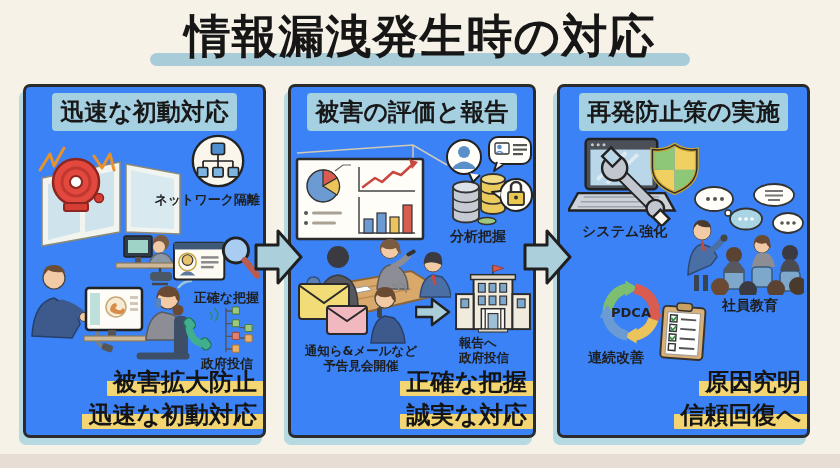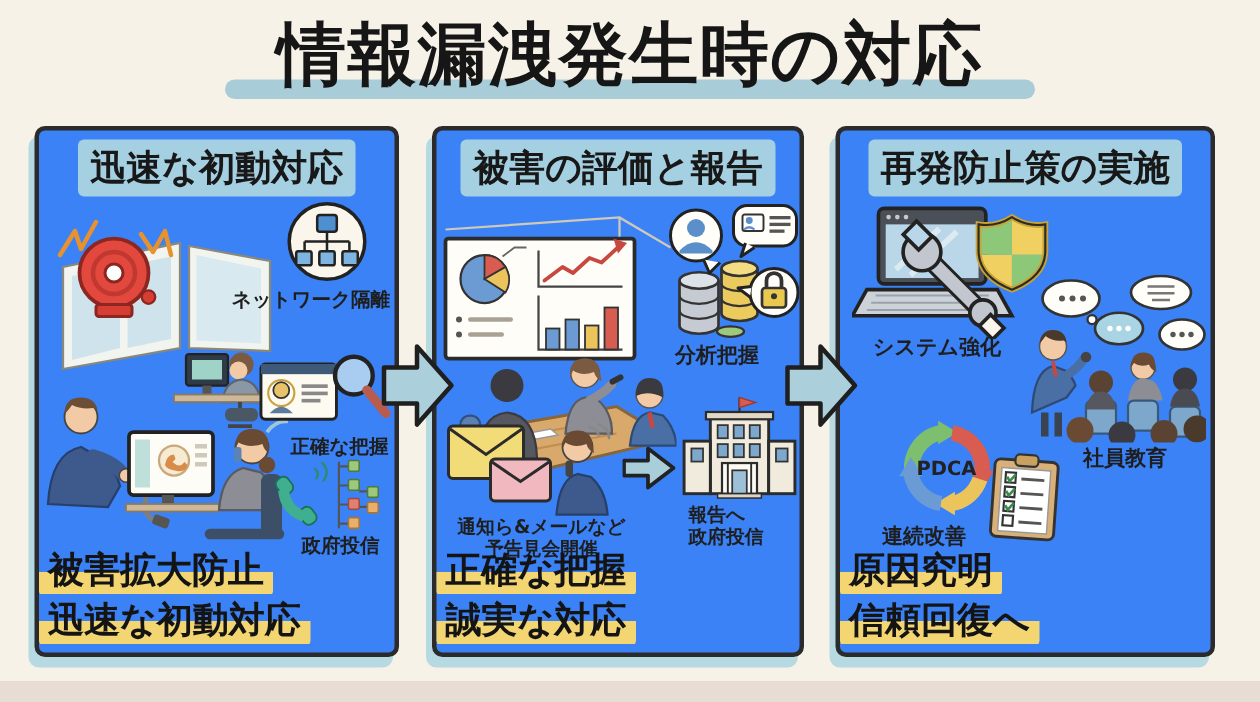--- a/index.html
+++ b/index.html
@@ -15,21 +15,21 @@
   .panel2{left:288px;width:242px;}
   .panel3{left:557px;width:247px;}
   .panel-header{position:absolute;top:6px;left:0;right:0;text-align:center;z-index:5;}
   .hl-blue{display:inline-block;background:#a5d0e2;color:#181818;font-size:24px;font-weight:bold;
          padding:3px 8px;border-radius:4px;}
   .abs{position:absolute;}
   .lbl{position:absolute;font-weight:bold;color:#1e1e1e;font-size:13px;white-space:nowrap;z-index:4;font-family:Liberation Serif, serif;}
   .lbl2{position:absolute;font-weight:bold;color:#1e1e1e;font-size:12.5px;line-height:15px;
          text-align:center;z-index:4;}
   .lbl2 span{display:block;}
-  .summary{position:absolute;left:0;right:0;bottom:2px;text-align:left;z-index:4;line-height:31px;font-family:Liberation Mono, monospace;}
+  .summary{position:absolute;left:0;right:0;bottom:2px;text-align:right;z-index:4;line-height:31px;}
   .hl-yellow{display:inline-block;font-size:24px;font-weight:bold;color:#141414;padding:0 6px;
          border-radius:4px;
          background:linear-gradient(180deg,rgba(0,0,0,0) 46%,#f3d571 46%,#f3d571 94%,rgba(0,0,0,0) 94%);}
   .big-arrow{position:absolute;top:228px;z-index:6;}
   .arrow1{left:254px;}
   .arrow2{left:523px;}
   .bottom-strip{position:absolute;left:0;bottom:0;width:840px;height:14px;background:#e7ddd5;z-index:0;}
   .clipboard-rot{transform:rotate(4deg);}
 </style>
 </head>

